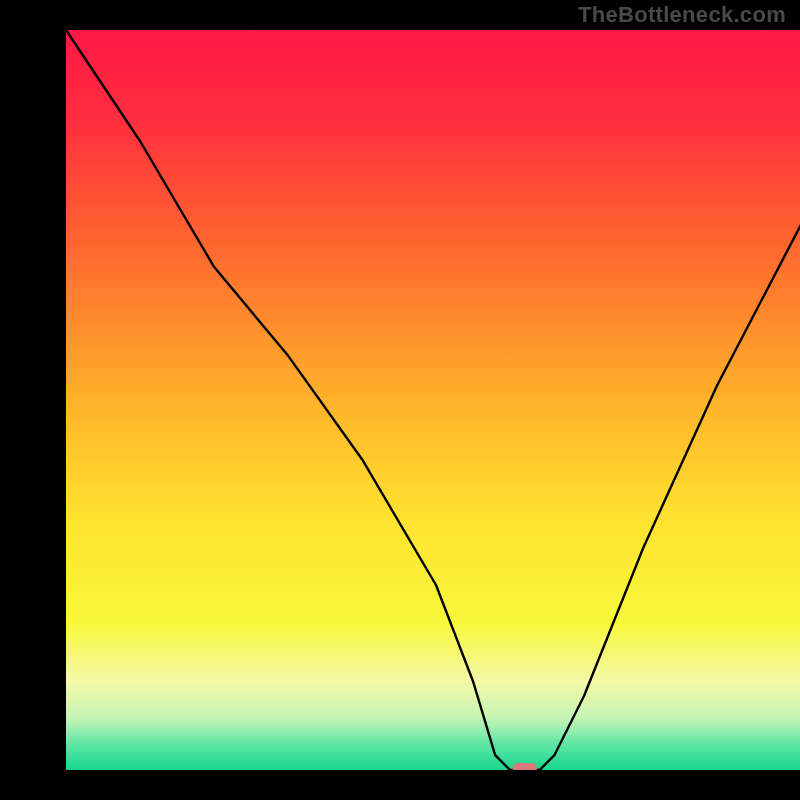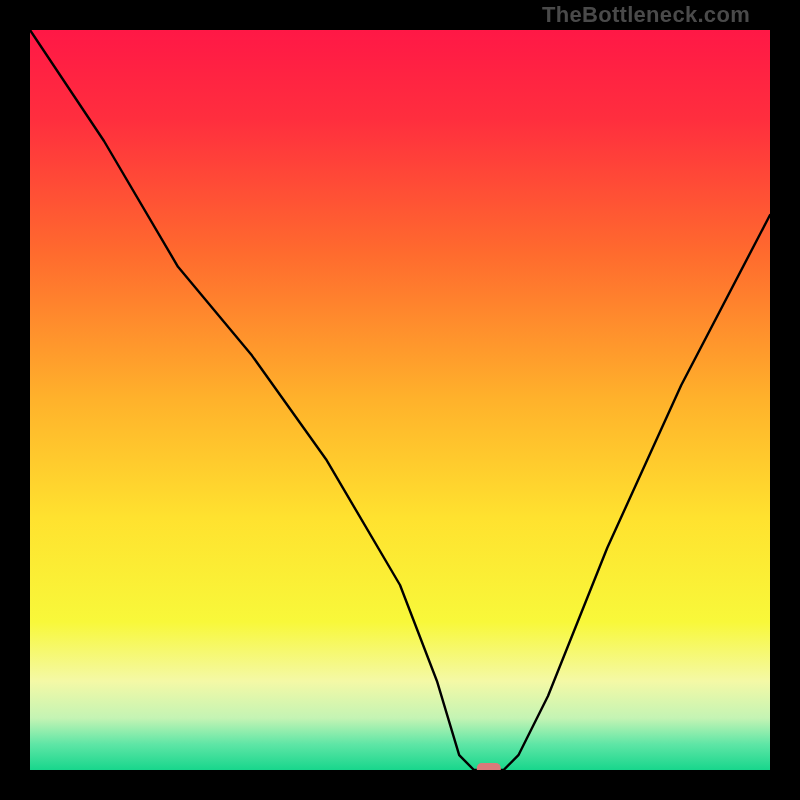--- a/index.html
+++ b/index.html
@@ -9,20 +9,21 @@
     height: 800px;
     background: #000;
     overflow: hidden;
     font-family: Arial, Helvetica, sans-serif;
   }
   .outer {
     position: relative;
     width: 760px;
     height: 800px;
     background: #000;
+    margin-left: 36px;
   }
   .watermark {
     position: absolute;
     top: 2px;
     right: 10px;
     color: #4a4a4a;
     font-size: 22px;
     font-weight: bold;
     letter-spacing: 0.3px;
     z-index: 50;

